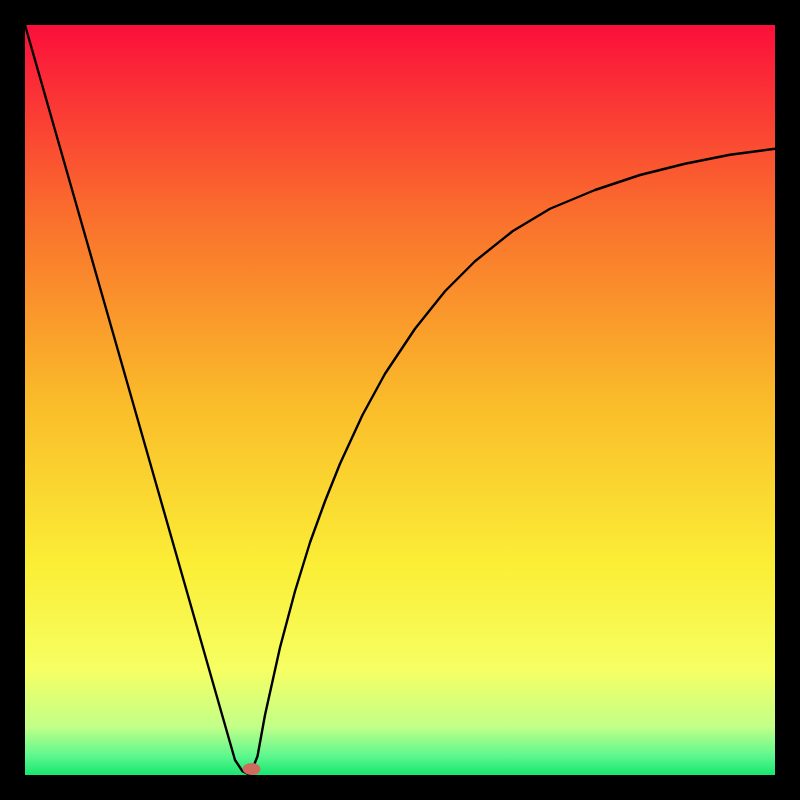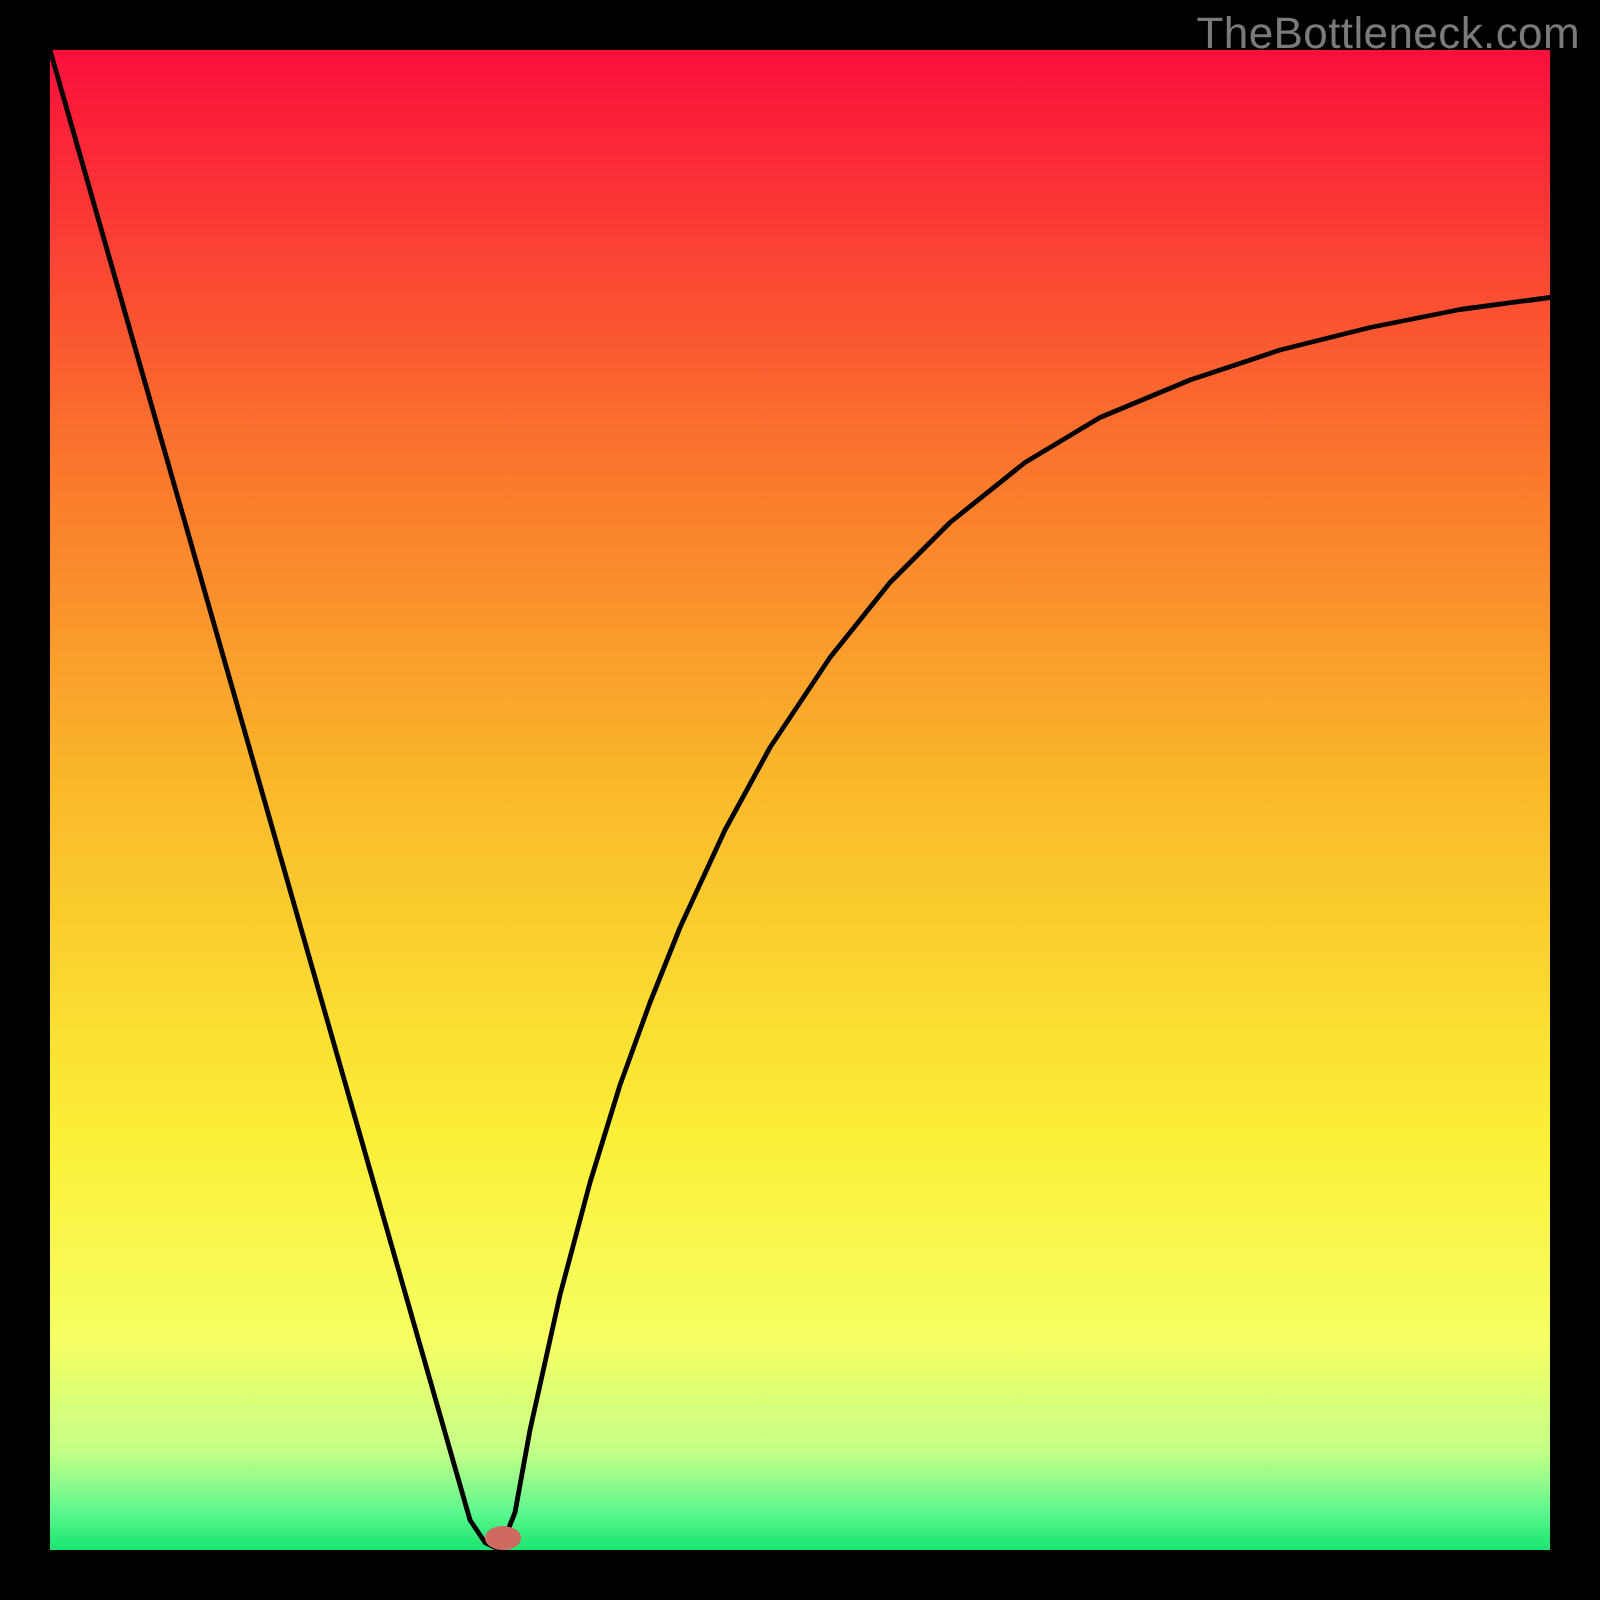--- a/index.html
+++ b/index.html
@@ -48,21 +48,20 @@
     stroke-linecap: round;
   }
   .marker {
     fill: #cf6a5e;
   }
 </style>
 </head>
 <body>
 
 <div class="frame">
-  <div class="watermark">TheBottleneck.com</div>
   <div class="plot">
     <svg viewBox="0 0 750 750" preserveAspectRatio="none">
       <defs>
         <linearGradient id="bgGrad" x1="0" y1="0" x2="0" y2="1">
             <stop offset="0%" stop-color="#fb0f3b"></stop>
             <stop offset="25%" stop-color="#fa6e2d"></stop>
             <stop offset="50%" stop-color="#fabb2a"></stop>
             <stop offset="72%" stop-color="#fbee36"></stop>
             <stop offset="86%" stop-color="#f6ff63"></stop>
             <stop offset="93.5%" stop-color="#c3ff88"></stop>

